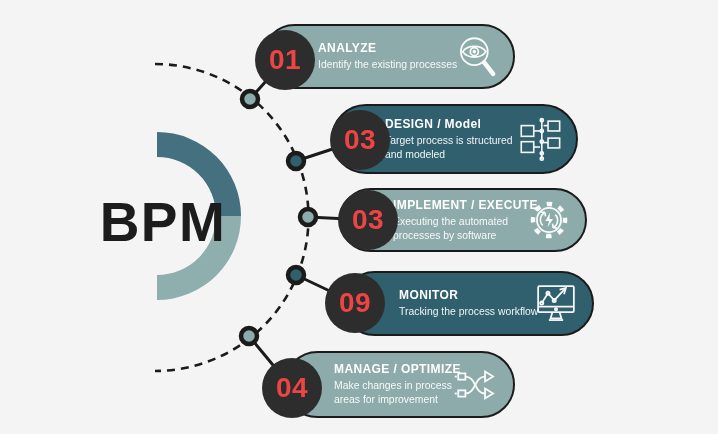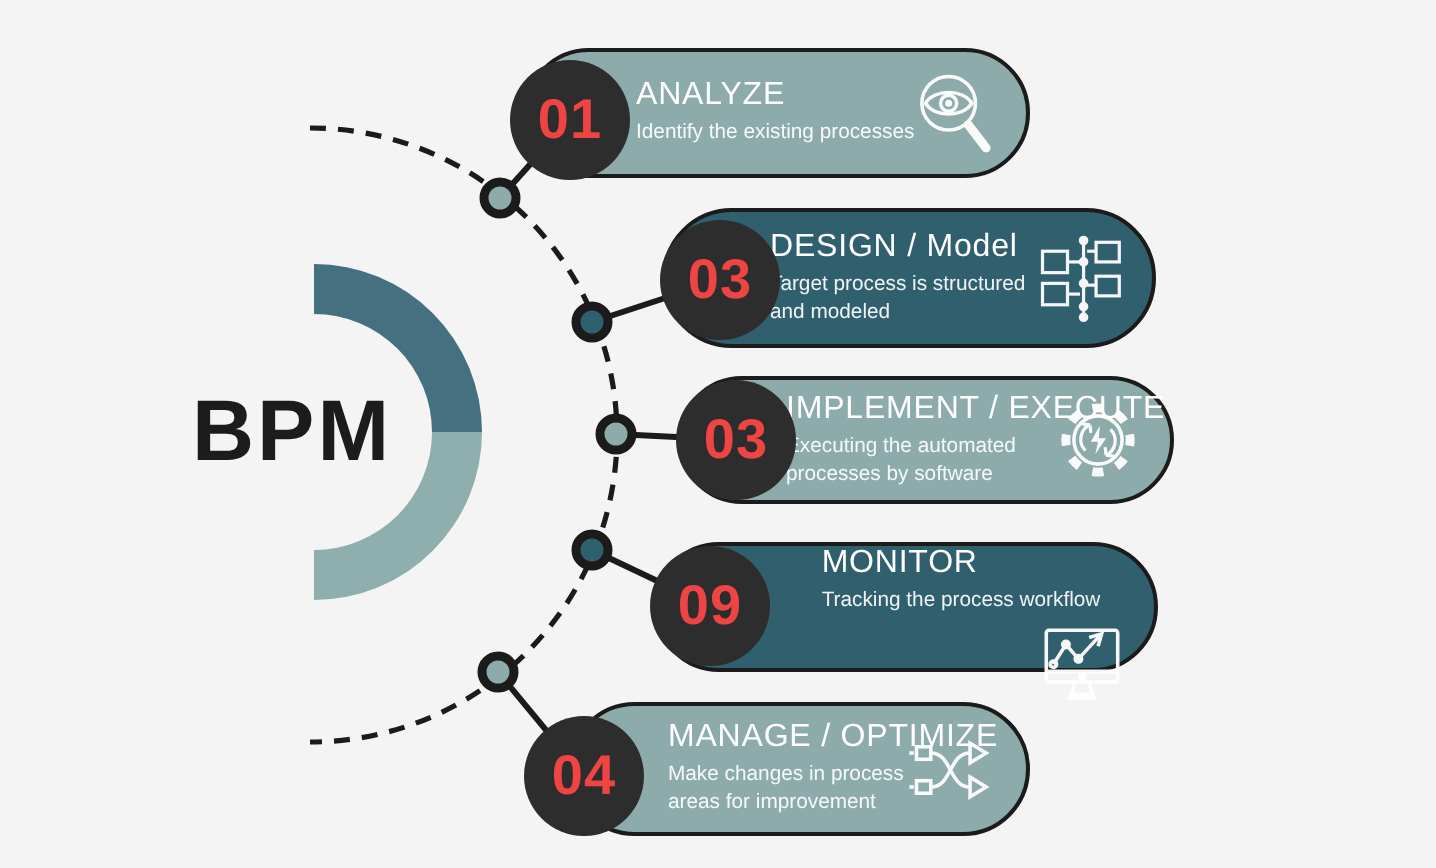--- a/index.html
+++ b/index.html
@@ -3,28 +3,28 @@
 <meta charset="utf-8">
 <style>
   :root{
     --bg:#f4f4f4; --sage:#8cabaa; --teal:#305f6e; --outline:#1b1b1b;
     --circle:#2e2d2d; --arc-top:#44707f; --arc-bottom:#8fafae; --text-on-pill:#ffffff;
   }
   *{margin:0;padding:0;box-sizing:border-box;}
   html,body{background:#e9e9e9;font-family:"Liberation Sans",sans-serif;}
   .stage{position:relative;width:718px;height:434px;background:var(--bg);overflow:hidden;}
   .underlay{position:absolute;left:0;top:0;z-index:0;}
-  .bpm-label{position:absolute;left:82px;top:195px;width:128px;text-align:center;
-    font-size:43px;font-weight:bold;letter-spacing:1.5px;color:#1c1c1c;line-height:1;z-index:1;}
+  .bpm-label{position:absolute;left:99px;top:195px;width:128px;text-align:center;
+    font-size:55px;font-weight:bold;letter-spacing:1.5px;color:#1c1c1c;line-height:1;z-index:1;}
   .pill{position:absolute;display:flex;align-items:center;border:2px solid var(--outline);
     border-radius:40px;z-index:1;color:var(--text-on-pill);}
   .pill.sage{background:var(--sage);}
   .pill.teal{background:var(--teal);}
   .pill-text{display:flex;flex-direction:column;gap:3px;min-width:0;}
-  .pill-title{font-weight:normal;font-size:16px;letter-spacing:.4px;white-space:nowrap;}
+  .pill-title{font-weight:bold;font-size:12px;letter-spacing:.4px;white-space:nowrap;}
   .pill-sub{font-size:10.4px;line-height:1.3;opacity:.93;}
   .pill-sub.nowrap{white-space:nowrap;}
   .icon{flex-shrink:0;margin-left:auto;margin-right:11px;display:flex;align-items:center;opacity:.95;}
   .num{position:absolute;width:60px;height:60px;border-radius:50%;background:var(--circle);
     color:#ef4444;display:flex;align-items:center;justify-content:center;
     font-size:28px;font-weight:bold;letter-spacing:.5px;z-index:2;}
 </style>
 </head>
 <body>
 
@@ -104,21 +104,21 @@
         <circle cx="28" cy="28" r="13.5" stroke-width="2"></circle>
         <path d="M21 34 A 9 9 0 0 1 23.5 19.5" stroke-width="1.8"></path>
         <path d="M23.5 19.5 l-4.5 -0.5 M23.5 19.5 l0.5 4.5" stroke-width="1.8"></path>
         <path d="M35 22 A 9 9 0 0 1 32.5 36.5" stroke-width="1.8"></path>
         <path d="M32.5 36.5 l4.5 0.5 M32.5 36.5 l-0.5 -4.5" stroke-width="1.8"></path>
         <path d="M29 20 L24 29 H28 L26.5 36 L32.5 27 H28.5 Z" fill="#fff" stroke="none"></path>
       </svg>
     </span>
   </div>
 
-  <div class="pill teal" style="left:327px;top:271px;width:252px;height:65px;padding-left:55px;flex-direction:column;">
+  <div class="pill teal" style="left:342px;top:271px;width:252px;height:65px;padding-left:55px;">
     <div class="pill-text">
       <div class="pill-title">MONITOR</div>
       <div class="pill-sub nowrap">Tracking the process workflow</div>
     </div>
     <span class="icon">
       <svg viewBox="0 0 56 56" width="50" height="50" fill="none" stroke="#fff" stroke-width="2">
         <rect x="8" y="8" width="40" height="29" rx="1.5"></rect>
         <line x1="8" y1="31" x2="48" y2="31"></line>
         <circle cx="28" cy="34" r="1.3"></circle>
         <path d="M24 37 L22 44 H34 L32 37"></path>

